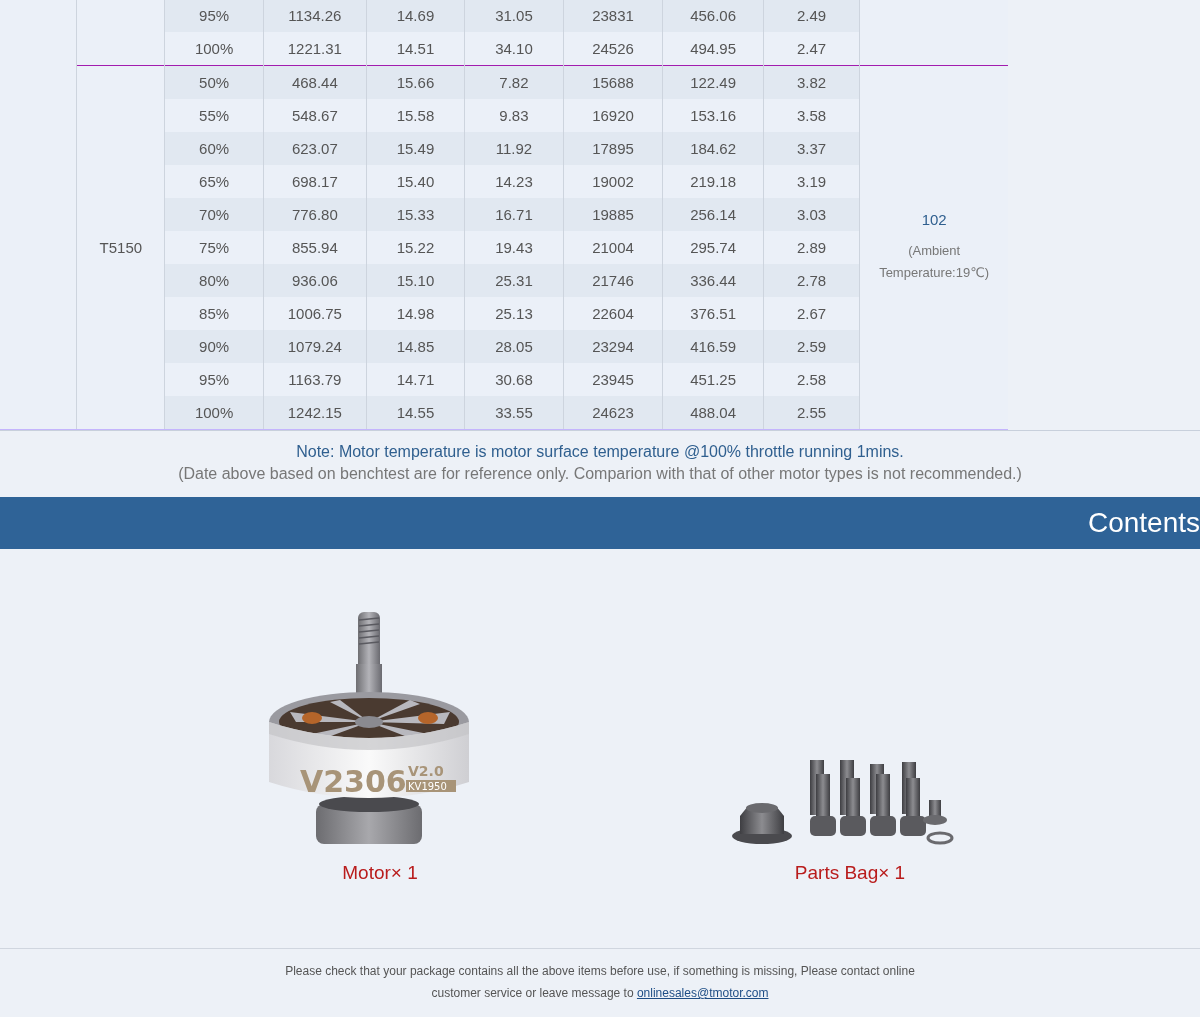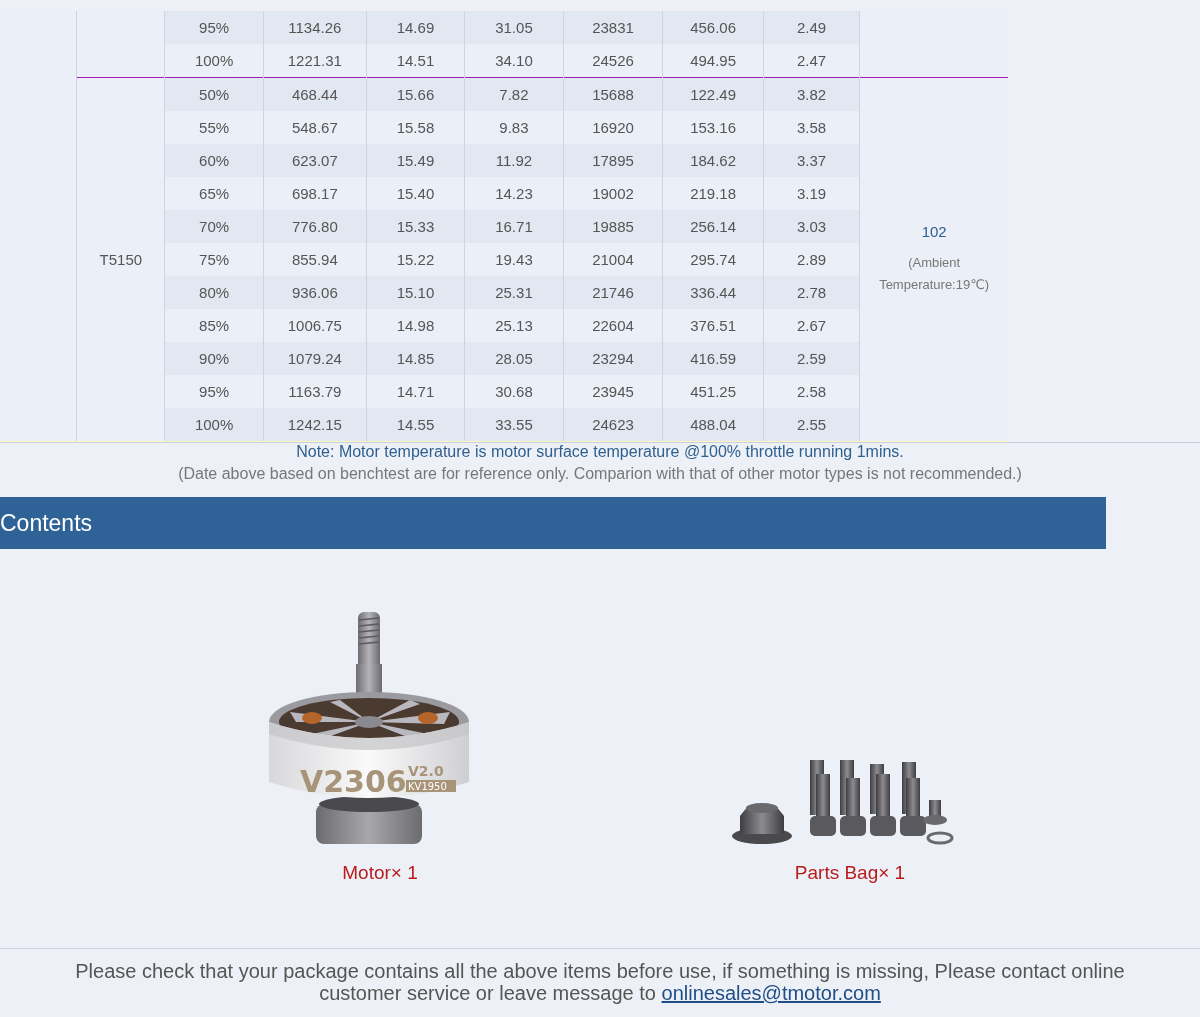--- a/index.html
+++ b/index.html
@@ -3,21 +3,21 @@
 <meta charset="utf-8">
 <style>
   html, body { margin:0; padding:0; }
   body {
     width:1200px; height:1017px; overflow:hidden;
     background:#edf1f7;
     font-family:"Liberation Sans", "DejaVu Sans", sans-serif;
     color:#555;
     position:relative;
   }
-  .table-wrap { position:absolute; left:0; top:12px; width:1008px; height:431px; background:#fef9c3; }
+  .table-wrap { position:absolute; left:0; top:0; width:1008px; height:431px; background:#c4b5fd; }
   table.data {
     position:absolute; left:0; top:-1px;
     border-collapse:collapse; table-layout:fixed;
   }
   table.data td {
     height:33px; padding:0; text-align:center; vertical-align:middle;
     font-size:15px; color:#555;
     border-left:1px solid #cdd4de; border-right:1px solid #cdd4de;
   }
   table.data td.outer { border-left:none; background:#ebf0f8; }
@@ -27,29 +27,29 @@
   table.data tr.group-start td { border-top:1px solid #a21caf; }
   table.data td.motor { background:#ebf0f8; font-size:15px; }
   .temp-val { color:#2f5f8f; font-size:15px; display:block; margin-bottom:12px; }
   .temp-note { color:#777; font-size:13px; line-height:22px; display:block; }
   .table-bottom { position:absolute; left:0; top:430px; width:1200px; height:1px; background:#c8d0dc; }
 
   .note-block { position:absolute; left:0; top:431px; width:1200px; height:66px; text-align:center; }
   .note1 { position:absolute; left:0; right:0; top:12px; font-size:16px; color:#2f5f8f; }
   .note2 { position:absolute; left:0; right:0; top:34px; font-size:16px; color:#777; }
 
-  .banner { position:absolute; left:0; top:497px; width:1106px; height:52px; background:#2f6397; color:#fff;
-    text-align:left; line-height:52px; font-size:23px; }
+  .banner { position:absolute; left:0; top:497px; width:1200px; height:52px; background:#2f6397; color:#fff;
+    text-align:right; line-height:52px; font-size:28px; }
 
   .contents { position:absolute; left:0; top:549px; width:1200px; height:400px; }
   .item { position:absolute; text-align:center; }
   .item .cap { position:absolute; left:0; right:0; font-size:19px; color:#b91c1c; }
 
   .divider { position:absolute; left:0; top:948px; width:1200px; height:1px; background:#d0d6df; }
-  .footer { position:absolute; left:0; top:960px; width:1200px; text-align:center; font-size:20px; color:#555; line-height:22px; }
+  .footer { position:absolute; left:0; top:960px; width:1200px; text-align:center; font-size:12px; color:#555; line-height:22px; }
   .footer a { color:#1f4e86; }
 </style>
 </head>
 <body>
 
 <div class="table-wrap">
   <table class="data" id="data-table">
     <colgroup>
       <col style="width:103px">
       <col style="width:103px">

